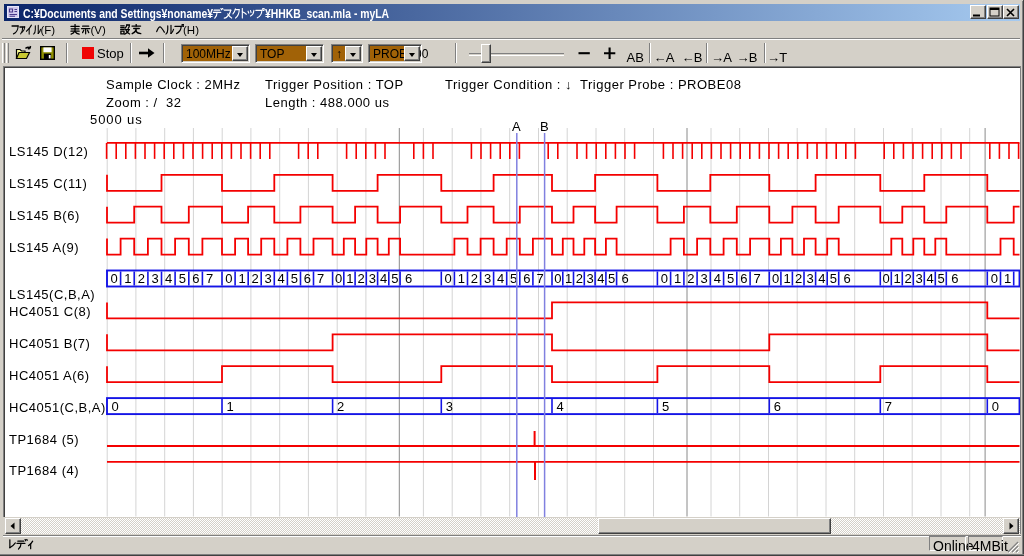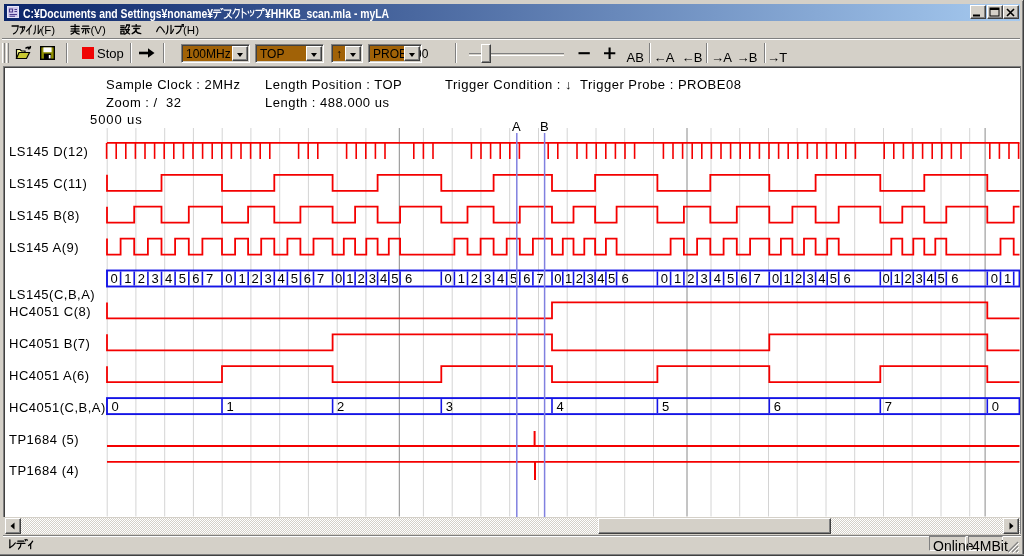--- a/index.html
+++ b/index.html
@@ -163,30 +163,30 @@
   </svg>
 <div class="tbt" style="left:626.5px">AB</div>
 <div class="tbt" style="left:653.5px;letter-spacing:-0.8px">←A</div>
 <div class="tbt" style="left:681.5px;letter-spacing:-0.8px">←B</div>
 <div class="tbt" style="left:711px;letter-spacing:-0.8px">→A</div>
 <div class="tbt" style="left:736.5px;letter-spacing:-0.8px">→B</div>
 <div class="tbt" style="left:767px;letter-spacing:-0.8px">→T</div>
 <div class="ab" style="left:3px;top:66px;width:1018px;height:451px;border-left:1px solid #808080;border-top:1px solid #808080;background:#404040"></div>
 <div class="ab" style="left:5px;top:68px;width:1014.5px;height:449px;background:#fff"></div>
 <div class="inf" style="left:106px;top:77px">Sample Clock : 2MHz</div>
-<div class="inf" style="left:265px;top:77px">Length Position : TOP</div>
+<div class="inf" style="left:265px;top:77px">Trigger Position : TOP</div>
 <div class="inf" style="left:445px;top:77px">Trigger Condition : ↓  Trigger Probe : PROBE08</div>
 <div class="inf" style="left:106px;top:95px">Zoom : /  32</div>
 <div class="inf" style="left:265px;top:95px">Length : 488.000 us</div>
 <div class="inf" style="left:90px;top:112px;letter-spacing:0.9px">5000 us</div>
 <div class="inf" style="left:512px;top:119px">A</div>
 <div class="inf" style="left:540px;top:119px">B</div>
 <div class="lbl" style="top:144.4px">LS145 D(12)</div>
 <div class="lbl" style="top:176.3px">LS145 C(11)</div>
-<div class="lbl" style="top:208.2px">LS145 B(8)</div>
+<div class="lbl" style="top:208.2px">LS145 B(6)</div>
 <div class="lbl" style="top:240.1px">LS145 A(9)</div>
 <div class="lbl" style="top:287px">LS145(C,B,A)</div>
 <div class="lbl" style="top:303.9px">HC4051 C(8)</div>
 <div class="lbl" style="top:335.8px">HC4051 B(7)</div>
 <div class="lbl" style="top:367.7px">HC4051 A(6)</div>
 <div class="lbl" style="top:399.6px">HC4051(C,B,A)</div>
 <div class="lbl" style="top:431.5px">TP1684 (5)</div>
 <div class="lbl" style="top:463.4px">TP1684 (4)</div>
 <svg class="ab" style="left:0;top:0" width="1024" height="556" font-family="Liberation Sans, sans-serif">
     <line x1="107.2" y1="128.0" x2="107.2" y2="516.5" stroke="#d4d4d4" stroke-width="1"></line>

